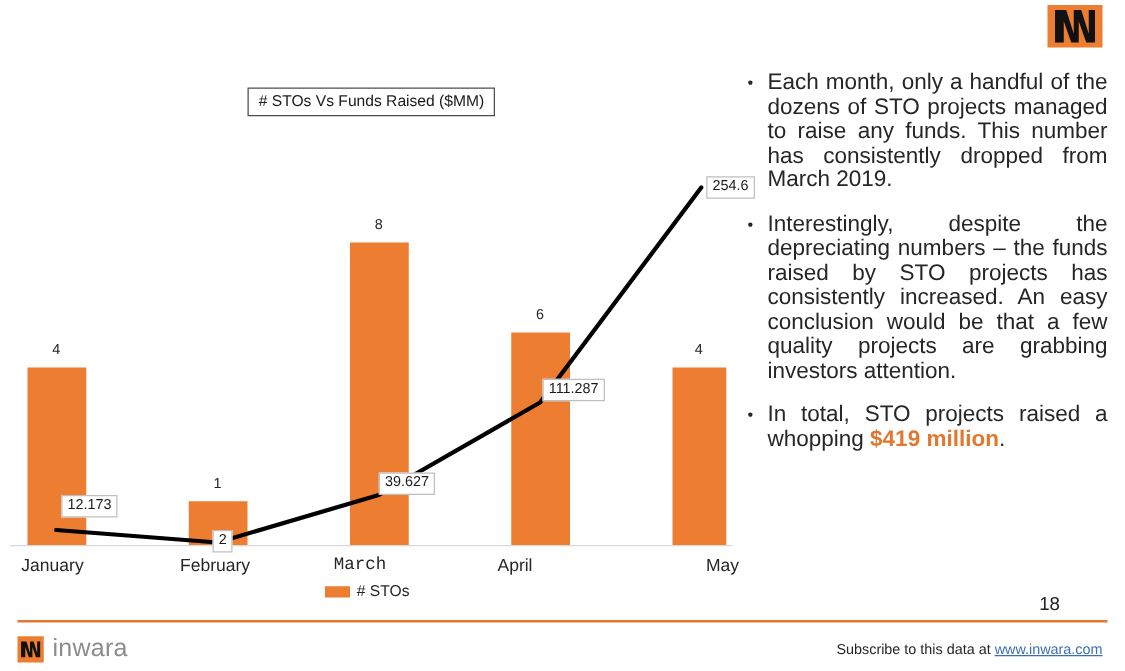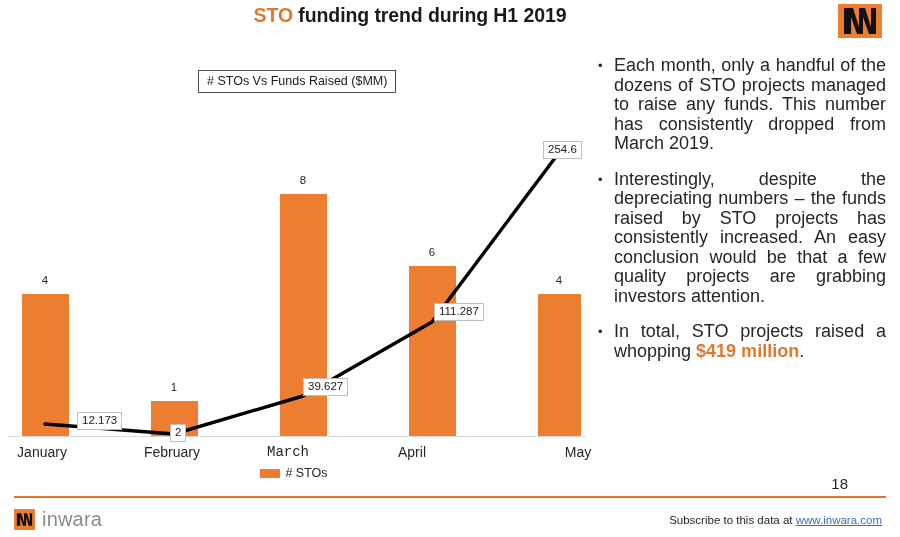--- a/index.html
+++ b/index.html
@@ -235,23 +235,20 @@
   #footer-link {
     color: #3b6fb5;
     text-decoration: underline;
   }
 </style>
 </head>
 <body>
 
 <div id="slide">
 
-  <div id="slide-title">
-    <span class="accent">STO</span><span> funding trend during H1 2019</span>
-  </div>
 
   <div id="brand-logo-top">
     <svg width="44" height="34" viewBox="0 0 44 34">
       <path d="M6 4 L6 30 L13 30 L13 13 L19 30 L25 30 L25 13 L31 30 L38 30 L38 4 L33 4 L33 23 L27 4 L21 4 L21 23 L15 4 Z" fill="#111111"></path>
     </svg>
   </div>
 
   <div id="chart-panel">
 
     <div id="chart-title-box">#  STOs Vs Funds Raised ($MM)</div>
@@ -269,25 +266,25 @@
       <div class="bar-label" style="left:45px;  top:216px;">4</div>
       <div class="bar-label" style="left:174px; top:323px;">1</div>
       <div class="bar-label" style="left:303px; top:116px;">8</div>
       <div class="bar-label" style="left:432px; top:188px;">6</div>
       <div class="bar-label" style="left:559px; top:216px;">4</div>
 
       <svg id="line-svg" viewBox="0 0 588 380" preserveAspectRatio="none">
         <polyline points="45,366 174,376 303,338 432,264 561,92" fill="none" stroke="#000000" stroke-width="3.4" stroke-linejoin="round" stroke-linecap="round"></polyline>
       </svg>
 
-      <div class="point-label" style="left:49px;  top:354px;margin-left:28px;">12.173</div>
+      <div class="point-label" style="left:49px;  top:338px;">12.173</div>
       <div class="point-label" style="left:170px; top:366px;">2</div>
       <div class="point-label" style="left:303px; top:320px;">39.627</div>
       <div class="point-label" style="left:434px; top:245px;">111.287</div>
-      <div class="point-label" style="left:543px; top:83px;">254.6</div>
+      <div class="point-label" style="left:565px; top:83px;">254.6</div>
 
       <div class="x-tick" style="left:42px;">January</div>
       <div class="x-tick" style="left:172px;">February</div>
       <div class="x-tick" style="left:288px;font-family:Liberation Mono, monospace;">March</div>
       <div class="x-tick" style="left:412px;">April</div>
       <div class="x-tick" style="left:578px;">May</div>
     </div>
 
     <div id="chart-legend">
       <div class="legend-entry">

